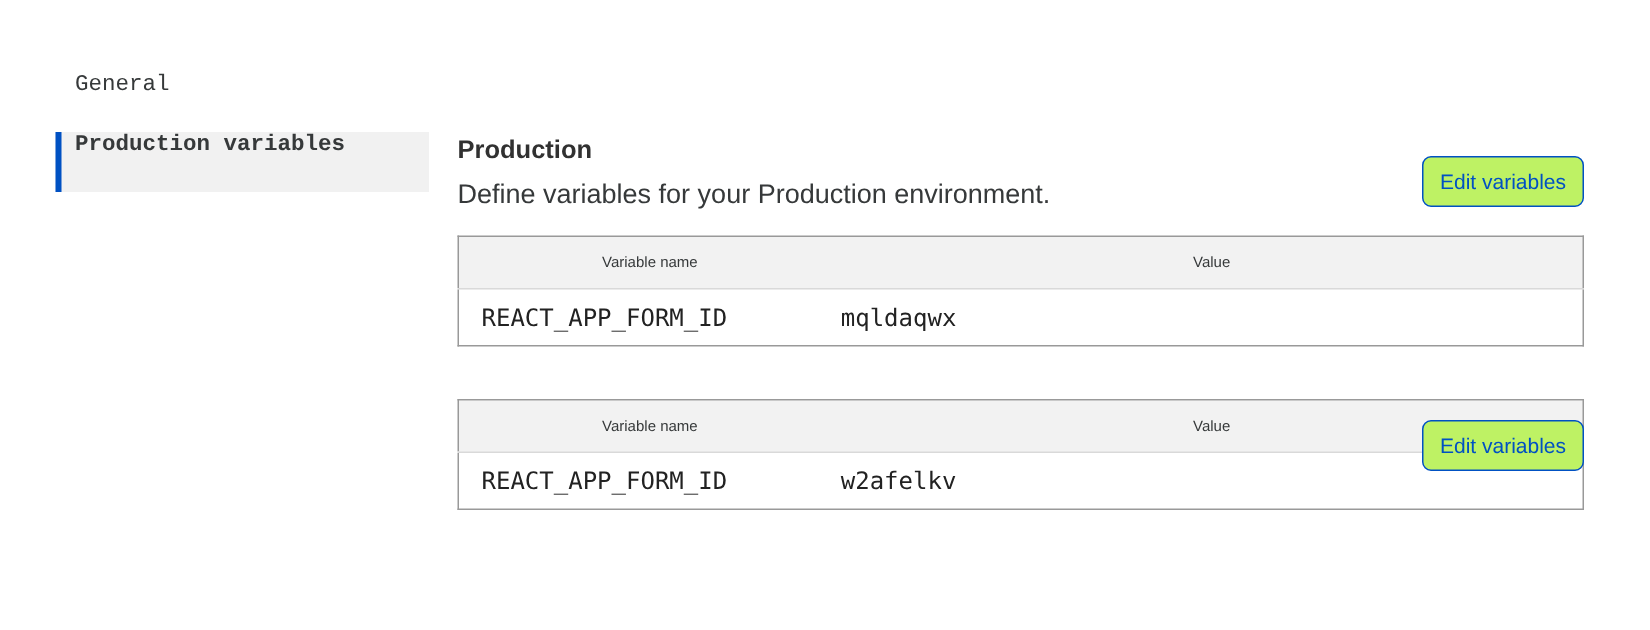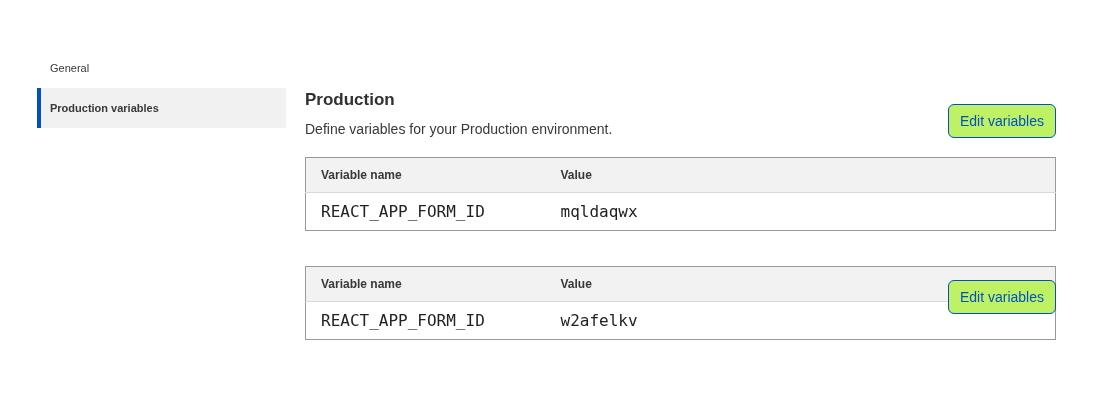--- a/index.html
+++ b/index.html
@@ -22,27 +22,27 @@
 
   
   .sidebar {
     position: absolute;
     left: 37px; top: 48px;
     width: 249px;
   }
   .sidebar-item {
     height: 40px;
     display: flex;
-    align-items: center;
     border-left: 4px solid transparent;
     padding-left: 9px;
-    font-size: 11px;
+    font-size: 15px;
     color: var(--text-dark);
     cursor: pointer;
     background: transparent;
+    font-family: Liberation Mono, monospace;
   }
   .sidebar-item.selected {
     background: var(--selected-bg);
     border-left-color: var(--accent-blue);
     font-weight: bold;
   }
 
   
   .main {
     position: absolute;
@@ -53,21 +53,21 @@
   .section.second { margin-top: 35px; }
   .section-title {
     font-size: 17px;
     line-height: 20px;
     font-weight: 700;
     color: #313131;
     margin-top: 40px;
   }
   .section-desc {
     margin-top: 12px;
-    font-size: 14px;
+    font-size: 18px;
     line-height: 14px;
     color: var(--text-dark);
   }
   .edit-btn {
     position: absolute;
     top: 14px; right: 0;
     width: 108px; height: 34px;
     background: #bef264;
     border: 1.5px solid var(--accent-blue);
     border-radius: 6px;
@@ -84,25 +84,25 @@
     margin-top: 21px;
     width: 100%;
     border-collapse: collapse;
     border: 1px solid var(--table-border);
     table-layout: fixed;
   }
   table.vars col.c1 { width: 240px; }
   table.vars th {
     background: var(--table-header-bg);
     height: 35px;
-    text-align: left;
+    text-align: center;
     vertical-align: middle;
     padding-left: 15px;
-    font-size: 12px;
-    font-weight: 700;
+    font-size: 10px;
+    font-weight: 400;
     color: var(--text-dark);
     border-bottom: 1px solid var(--table-divider);
   }
   table.vars td {
     height: 38px;
     vertical-align: middle;
     padding-left: 15px;
     font-family: "DejaVu Sans Mono", monospace;
     font-size: 16px;
     color: #222222;

